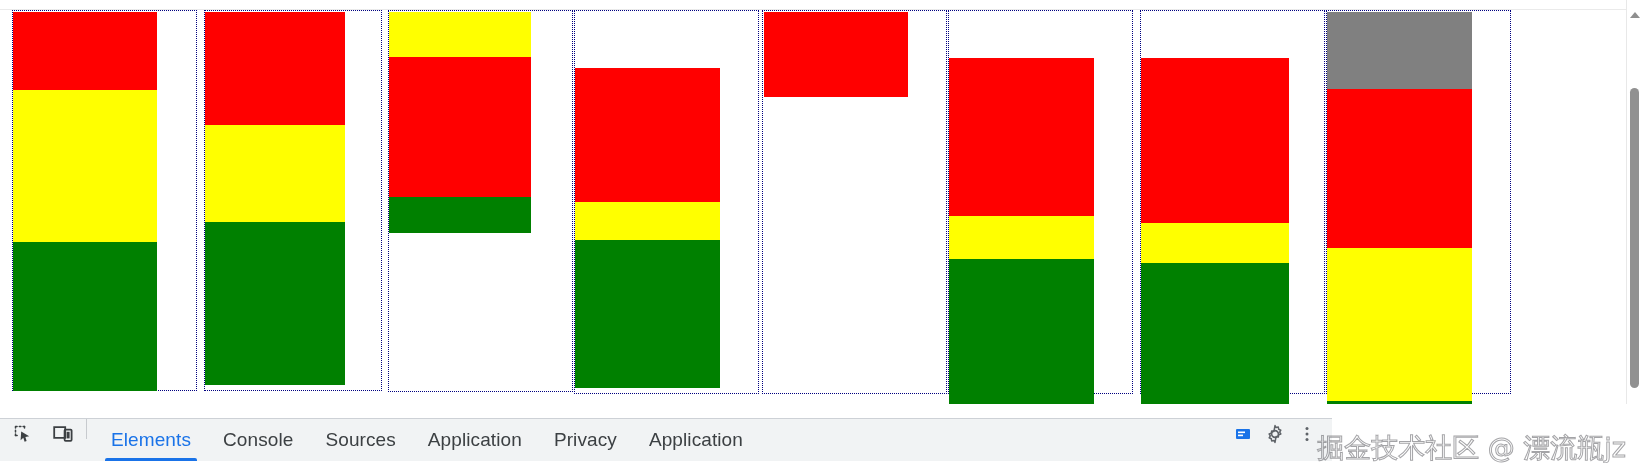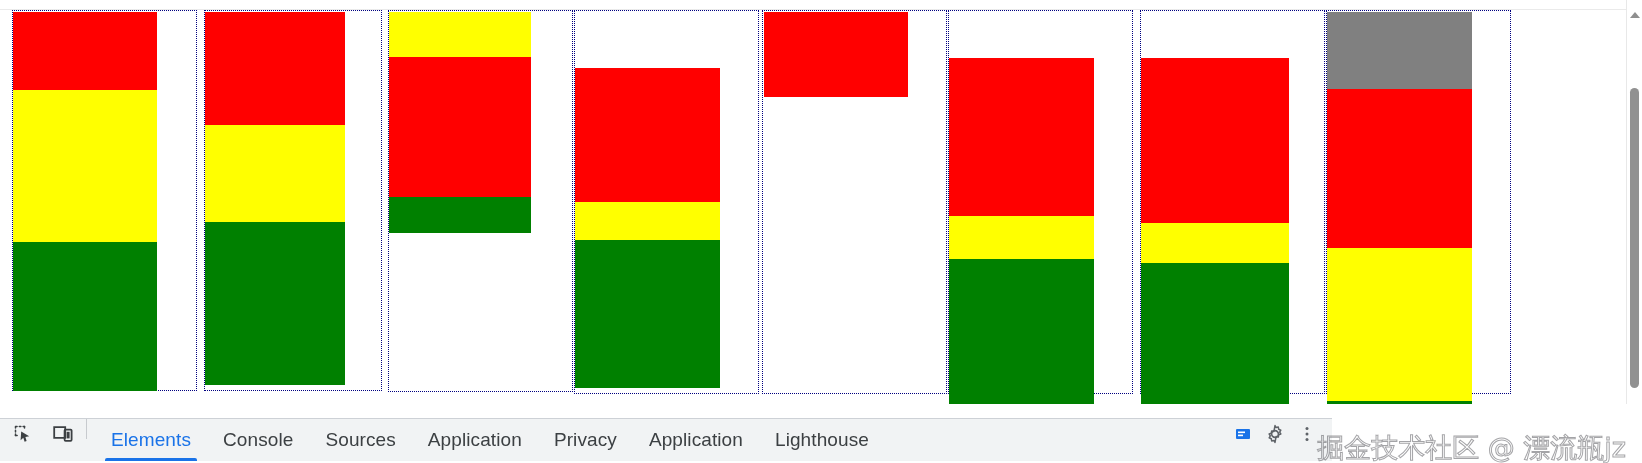--- a/index.html
+++ b/index.html
@@ -189,21 +189,20 @@
 
   <div class="dt-divider"></div>
 
   <div id="tabs">
       <div class="tab active">Elements</div>
       <div class="tab">Console</div>
       <div class="tab">Sources</div>
       <div class="tab">Application</div>
       <div class="tab">Privacy</div>
       <div class="tab">Application</div>
-      <div class="tab">Lighthouse</div>
     </div>
 
   <div id="dt-right">
     <div class="dt-right-btn">
       <svg width="18" height="18" viewBox="0 0 18 18">
         <rect x="2" y="4" width="14" height="10" rx="1" fill="#1a73e8"></rect>
         <rect x="4" y="6.5" width="7" height="1.6" fill="#ffffff"></rect>
         <rect x="4" y="9.6" width="5" height="1.6" fill="#ffffff"></rect>
       </svg>
     </div>

